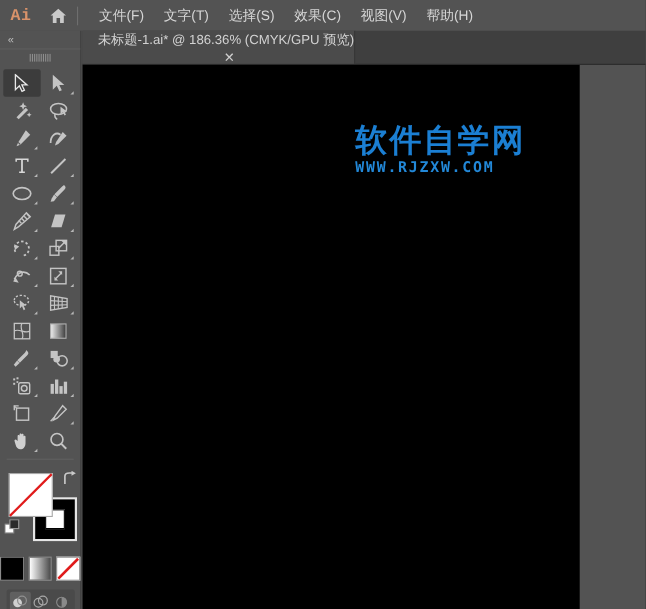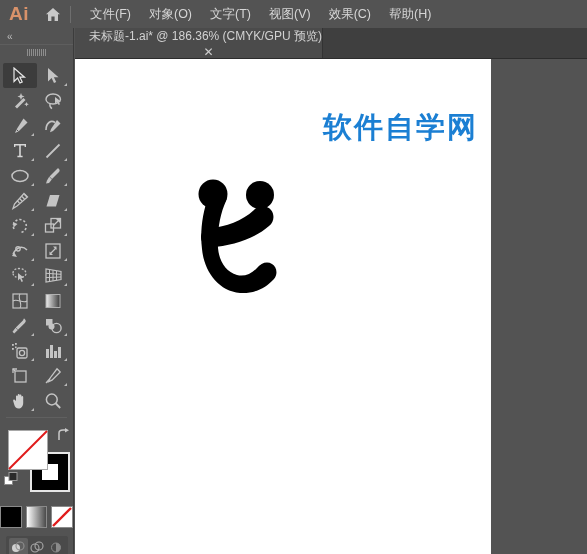--- a/index.html
+++ b/index.html
@@ -12,22 +12,22 @@
   }
   #app{position:relative;width:587px;height:554px;background:#535353;}
 
   
   .menubar{
     position:absolute;left:0;top:0;width:587px;height:28px;
     background:#535353;display:flex;align-items:center;
   }
   .ai-logo{
     width:38px;height:28px;display:flex;align-items:center;justify-content:center;
-    color:#d9926a;font-size:19px;font-weight:bold;letter-spacing:.5px;
-    font-family:Liberation Sans, sans-serif;
+    color:#d9926a;font-size:15px;font-weight:bold;letter-spacing:.5px;
+    font-family:Liberation Mono, monospace;
   }
   .home-btn{
     width:30px;height:28px;display:flex;align-items:center;justify-content:center;
   }
   .menu-sep{width:1px;height:17px;background:#6e6e6e;margin:0 6px 0 2px;}
   .menu-items{display:flex;align-items:center;gap:0px;margin-left:4px;}
   .menu-item{
     color:#d6d6d6;font-size:12.5px;padding:4px 9px;line-height:14px;white-space:nowrap;
   }
 
@@ -44,22 +44,22 @@
     flex-direction:column;
   }
   .doc-tab-label{color:#d2d2d2;font-size:12px;white-space:nowrap;}
   .doc-tab-close{
     width:26px;height:30px;display:flex;align-items:center;justify-content:center;
     color:#cfcfcf;font-size:12px;margin-left:6px;font-family:"DejaVu Sans",sans-serif;
   }
 
   
   .canvas-wrap{
-    position:absolute;left:75px;top:59px;width:416px;height:495px;
-    background:#ffffff;overflow:hidden;
+    position:absolute;left:75px;top:59px;width:452px;height:495px;
+    background:#000000;overflow:hidden;
   }
   .artwork{position:absolute;left:115px;top:120px;}
   .watermark{
     position:absolute;left:248px;top:52px;user-select:none;
   }
   .wm-cn{
     font-size:29px;font-weight:bold;color:#1b7fd3;letter-spacing:2px;
     line-height:32px;font-family:"DejaVu Sans","Liberation Sans",sans-serif;
   }
   .wm-url{
@@ -142,39 +142,40 @@
   <div class="menubar">
     <div class="ai-logo">Ai</div>
     <div class="home-btn">
       <svg width="16" height="15" viewBox="0 0 16 15">
         <path d="M8 1 L15 7.2 L13 7.2 L13 14 L9.6 14 L9.6 9.4 L6.4 9.4 L6.4 14 L3 14 L3 7.2 L1 7.2 Z" fill="#c9c9c9"></path>
       </svg>
     </div>
     <div class="menu-sep"></div>
     <div class="menu-items">
       <div class="menu-item">文件(F)</div>
-      <div class="menu-item">对象(O)</div>
       <div class="menu-item">文字(T)</div>
+      <div class="menu-item">选择(S)</div>
+      <div class="menu-item">效果(C)</div>
       <div class="menu-item">视图(V)</div>
-      <div class="menu-item">效果(C)</div>
       <div class="menu-item">帮助(H)</div>
     </div>
   </div>
 
   <div class="tabbar">
     <div class="doc-tab">
       <span class="doc-tab-label">未标题-1.ai* @ 186.36% (CMYK/GPU 预览)</span>
       <span class="doc-tab-close">✕</span>
     </div>
   </div>
 
   <div class="canvas-wrap">
 
     <div class="watermark">
       <div class="wm-cn">软件自学网</div>
+      <div class="wm-url">WWW.RJZXW.COM</div>
     </div>
 
     <div class="artwork">
       <svg width="92" height="120" viewBox="0 0 92 120">
         <g fill="#000000">
           <circle cx="23" cy="15" r="14.5"></circle>
           <circle cx="70" cy="16" r="14"></circle>
           <path d="M19 16 C12 34, 10 54, 12 70 C14 92, 28 112, 50 114 C64 115, 76 109, 84 100
                    C88 95, 87 88, 82 85 C77 82, 71 84, 67 89 C61 95, 54 98, 47 96
                    C36 93, 29 82, 28 69 C27 52, 30 35, 36 22 C39 15, 33 7, 26 8 C22 9, 20 12, 19 16 Z"></path>

